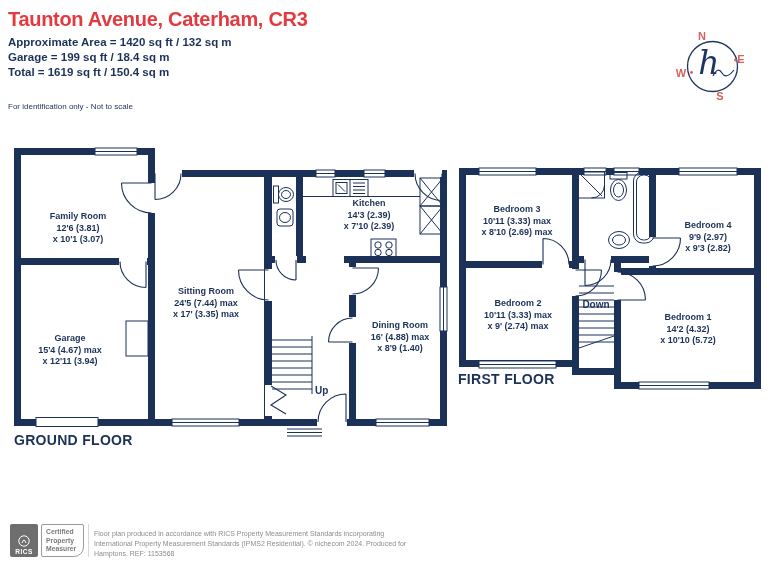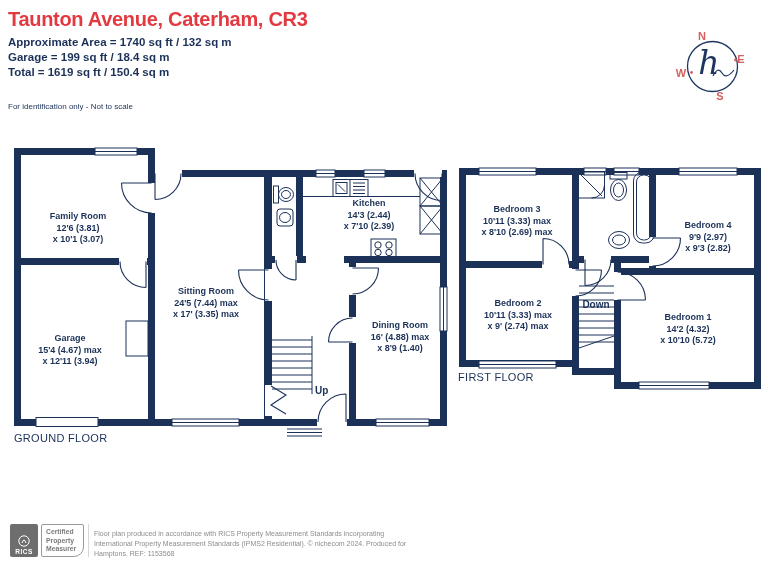--- a/index.html
+++ b/index.html
@@ -10,21 +10,21 @@
   .title{left:8px;top:8px;font-size:20px;font-weight:700;color:#e23a40;letter-spacing:-0.3px;}
   .area-line{left:8px;font-size:11.5px;font-weight:700;color:#1b3158;}
   .disclaimer{left:8px;top:82px;font-size:8px;font-weight:400;color:#1b3158;margin-top:20px;}
   
   .compass-letter{font-size:11px;font-weight:700;color:#d4625e;transform:translate(-50%,-50%);}
   .compass-h{font-family:"DejaVu Serif",serif;font-style:italic;font-size:33px;color:#1f3560;
              transform:translate(-50%,-54%);}
   
   .room-label{text-align:center;font-size:9px;line-height:11.5px;font-weight:600;color:#1b3158;
               transform:translate(-50%,-50%);white-space:nowrap;}
-  .floor-label{font-size:11px;font-weight:400;color:#1b3158;letter-spacing:0.3px;}
+  .floor-label{font-size:14px;font-weight:700;color:#1b3158;letter-spacing:0.3px;}
   .stair-label{font-size:10px;font-weight:700;color:#1b3158;margin-top:28px;}
   .center{transform:translate(-50%,-50%);}
   
   .rics-box{left:10px;top:524px;width:28px;height:33px;background:#6e6e6e;border-radius:2px;
             display:flex;flex-direction:column;align-items:center;justify-content:flex-end;}
   .rics-text{color:#ffffff;font-size:6.5px;font-weight:700;letter-spacing:0.5px;padding-bottom:2px;}
   .cert-box{left:41px;top:524px;width:43px;height:33px;border:1px solid #9a9a9a;
             border-radius:2px 2px 10px 2px;box-sizing:border-box;padding:3px 0 0 4px;
             font-size:6.8px;line-height:8.6px;font-weight:700;color:#7a7a7a;}
   .footer-divider{left:88px;top:524px;width:1px;height:33px;background:#d8d8d8;}
@@ -185,21 +185,21 @@
 
   <g>
     <circle cx="712.5" cy="66.5" r="25" fill="none" stroke="#1f3560" stroke-width="1.3"></circle>
     <circle cx="691.5" cy="72.5" r="1.4" fill="#d4625e"></circle>
     <circle cx="735.5" cy="60" r="1.4" fill="#d4625e"></circle>
     <path d="M713,76 Q718,66 722,73 T734,70" fill="none" stroke="#1f3560" stroke-width="1.2"></path>
   </g>
 </svg>
 
 <div class="abs title">Taunton Avenue, Caterham, CR3</div>
-<div class="abs area-line" style="top:36px">Approximate Area = 1740 sq ft / 132 sq m</div>
+<div class="abs area-line" style="top:36px">Approximate Area = 1420 sq ft / 132 sq m</div>
 <div class="abs area-line" style="top:51px">Garage = 199 sq ft / 18.4 sq m</div>
 <div class="abs area-line" style="top:66px">Total = 1619 sq ft / 150.4 sq m</div>
 <div class="abs disclaimer">For identification only - Not to scale</div>
 
 <div class="abs compass-letter" style="left:702px;top:36px">N</div>
 <div class="abs compass-letter" style="left:741px;top:59px">E</div>
 <div class="abs compass-letter" style="left:720px;top:96px">S</div>
 <div class="abs compass-letter" style="left:681px;top:73px">W</div>
 <div class="abs compass-h" style="left:709px;top:64px">h</div>
 
@@ -213,21 +213,21 @@
   <div>15'4 (4.67) max</div>
   <div>x 12'11 (3.94)</div>
 </div>
 <div class="abs room-label" style="left:206px;top:303px">
   <div>Sitting Room</div>
   <div>24'5 (7.44) max</div>
   <div>x 17' (3.35) max</div>
 </div>
 <div class="abs room-label" style="left:369px;top:215px">
   <div>Kitchen</div>
-  <div>14'3 (2.44)</div>
+  <div>14'3 (2.39)</div>
   <div>x 7'10 (2.39)</div>
 </div>
 <div class="abs room-label" style="left:400px;top:337px">
   <div>Dining Room</div>
   <div>16' (4.88) max</div>
   <div>x 8'9 (1.40)</div>
 </div>
 <div class="abs room-label" style="left:517px;top:221px">
   <div>Bedroom 3</div>
   <div>10'11 (3.33) max</div>

